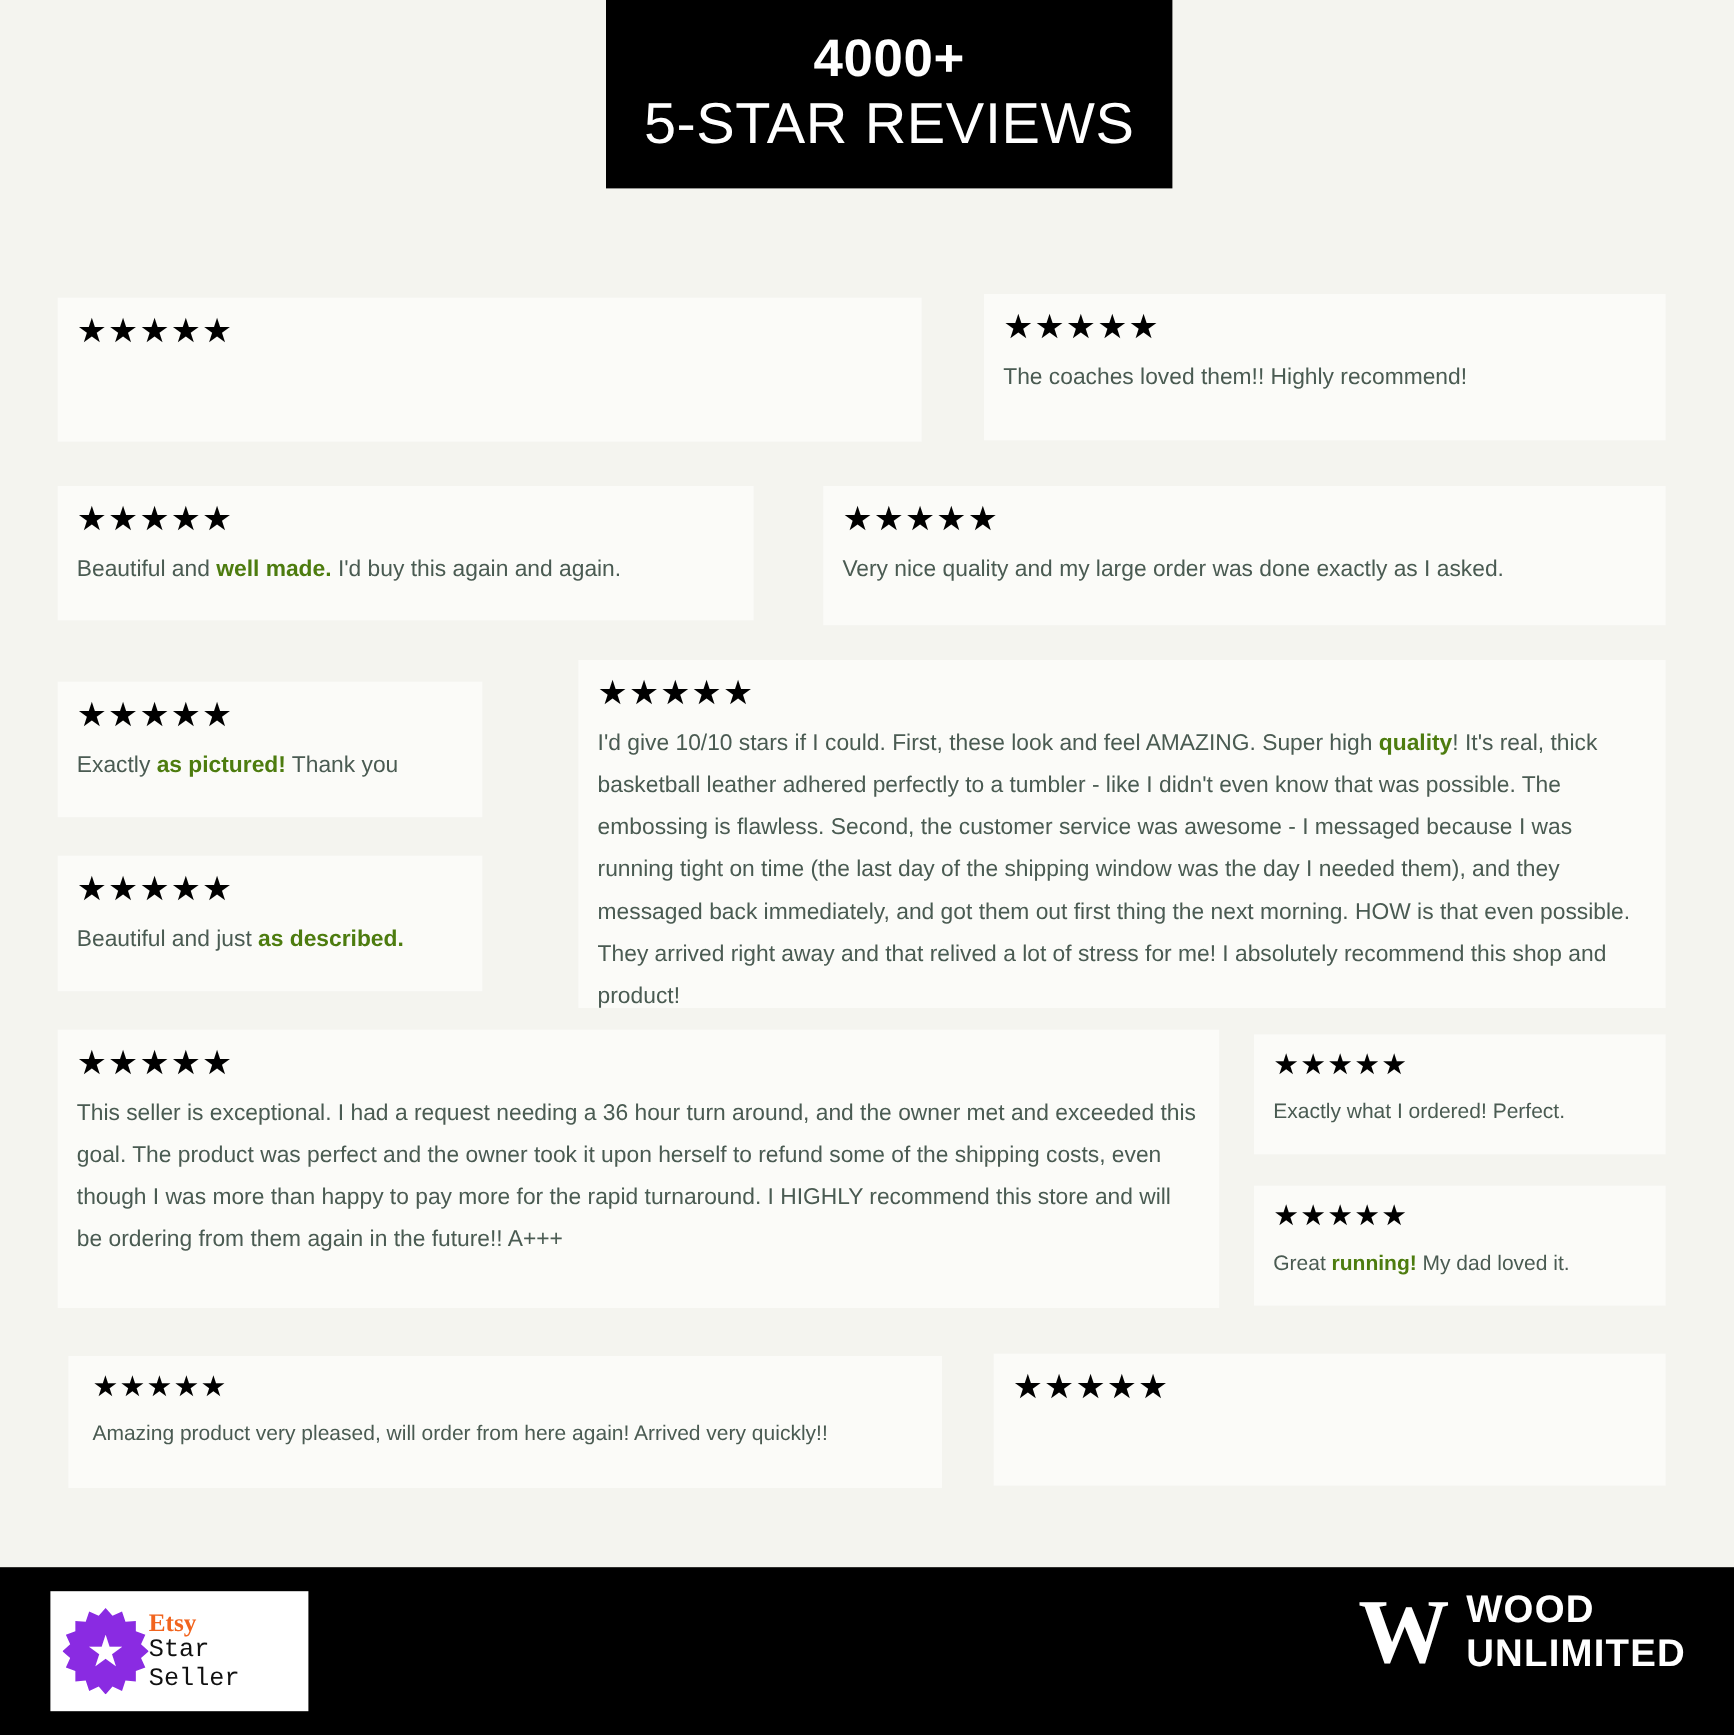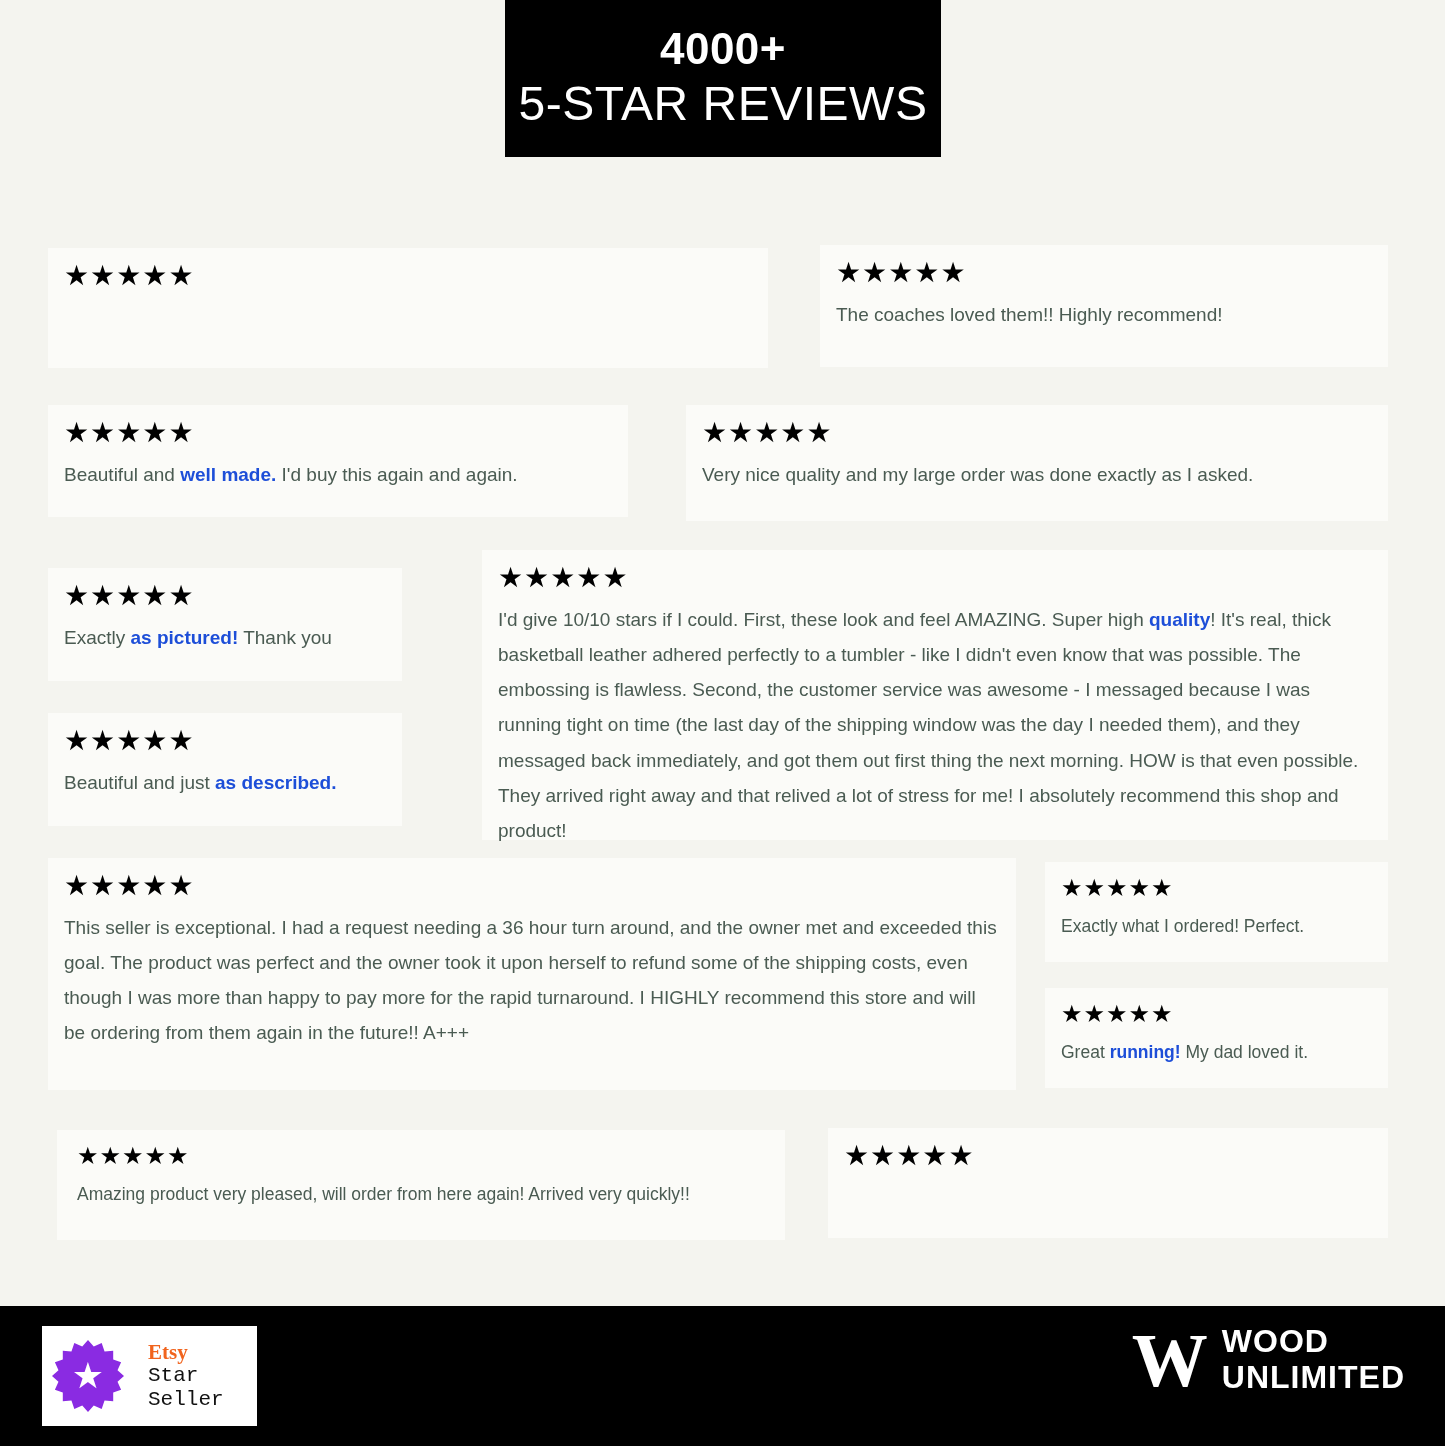--- a/index.html
+++ b/index.html
@@ -19,21 +19,21 @@
     width: 1445px;
     height: 1446px;
     background: #f4f4ef;
   }
 
   
   .header-banner {
     position: absolute;
     left: 505px;
     top: 0;
-    width: 436px;
+    width: 472px;
     height: 157px;
     background: #000000;
     color: #ffffff;
     display: flex;
     flex-direction: column;
     align-items: center;
     justify-content: center;
     text-align: center;
   }
   .header-line1 {
@@ -71,21 +71,21 @@
   .review-text {
     color: #4a5b52;
     font-size: 19px;
     line-height: 1.85;
     font-family: "Liberation Sans", sans-serif;
   }
   .review-text.sm {
     font-size: 17.5px;
   }
   .review-text b {
-    color: #1d4ed8;
+    color: #4d7c0f;
     font-weight: bold;
     margin-top: 35px;
   }
 
   
   .footer {
     position: absolute;
     left: 0;
     top: 1306px;
     width: 1445px;
@@ -123,21 +123,21 @@
   .etsy-seal .star {
     position: absolute;
     left: 18px; top: 18px;
     width: 36px; height: 36px;
     color: #ffffff;
     font-size: 36px;
     line-height: 36px;
     text-align: center;
   }
   .etsy-texts {
-    margin-left: 24px;
+    margin-left: 0;
     line-height: 1.15;
   }
   .etsy-word {
     color: #f1641e;
     font-size: 21px;
     font-family: "Liberation Serif", serif;
     font-weight: bold;
   }
   .etsy-sub {
     color: #111111;

